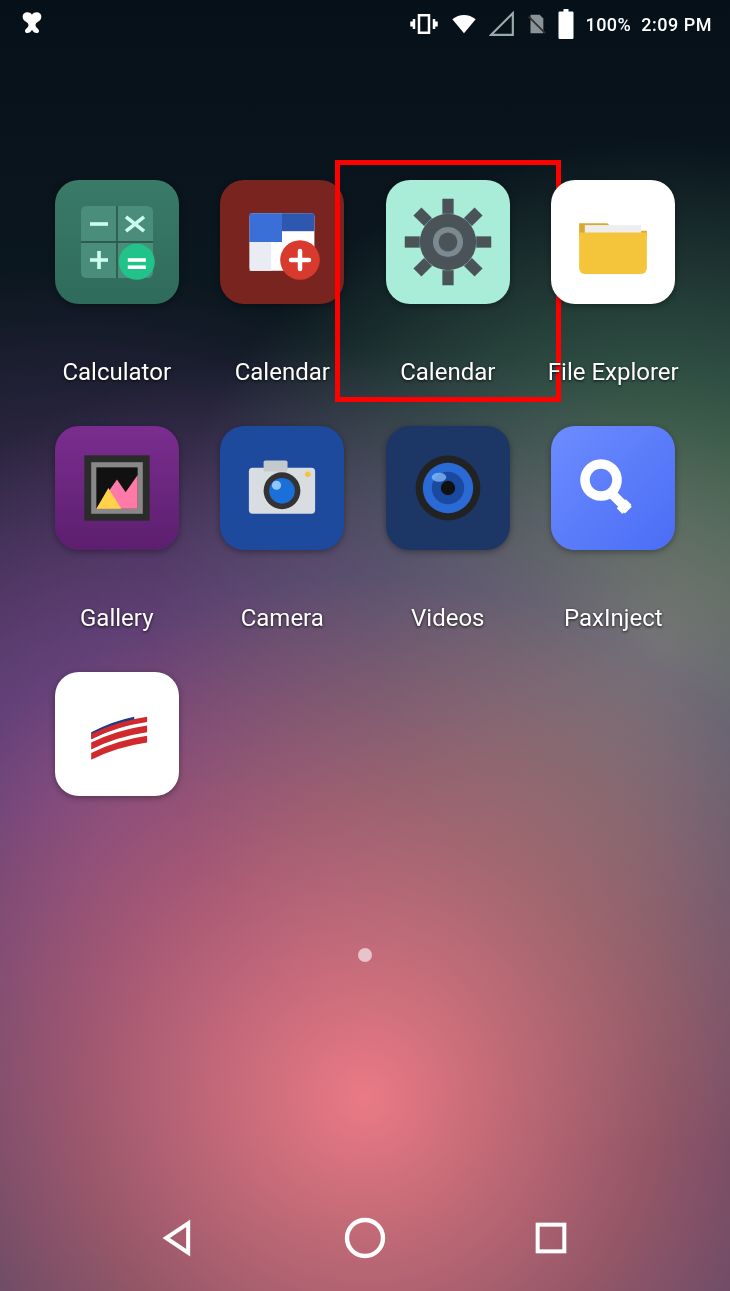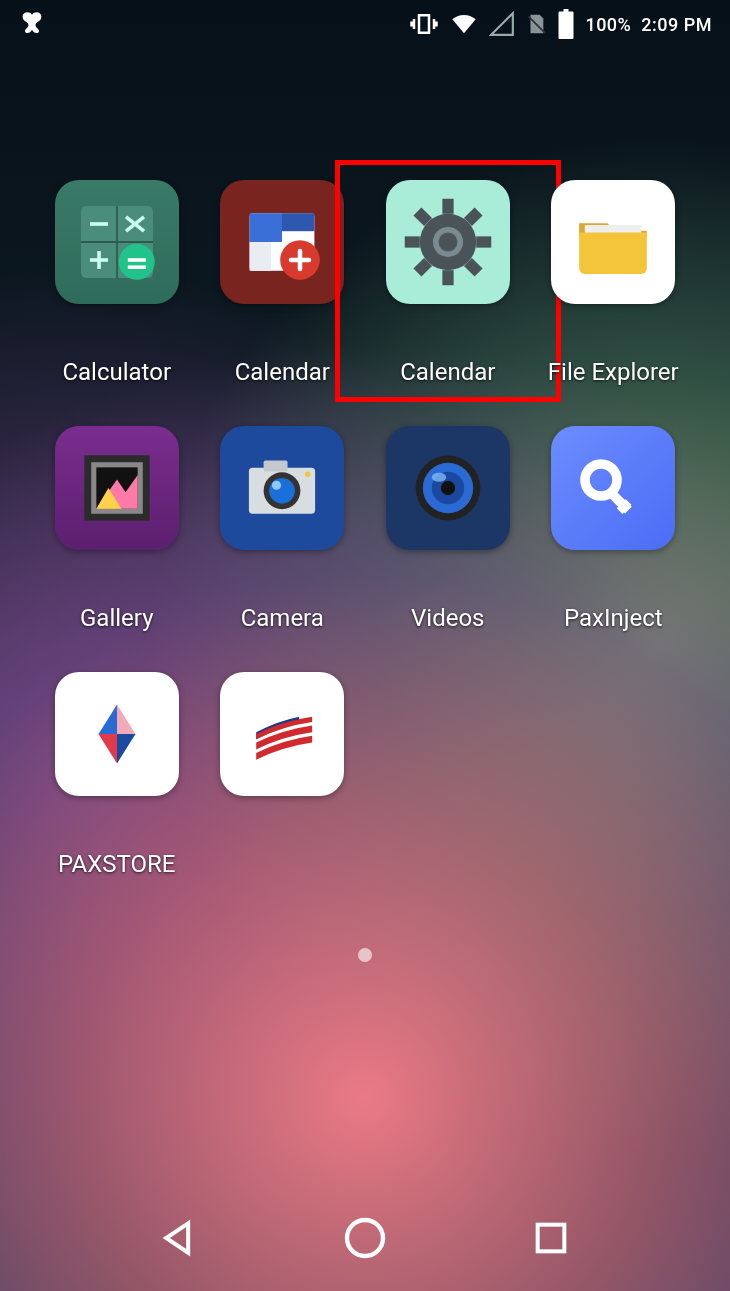--- a/index.html
+++ b/index.html
@@ -253,31 +253,20 @@
     <div class="tile tile-paxinject">
       <svg width="80" height="80" viewBox="0 0 100 100" fill="#fff">
         <circle cx="35" cy="40" r="20" fill="none" stroke="#fff" stroke-width="12"></circle>
         <rect x="48" y="48" width="36" height="12" transform="rotate(45 48 48)"></rect>
         <rect x="66" y="64" width="10" height="16" transform="rotate(45 66 64)"></rect>
       </svg>
     </div>
     <div class="label">PaxInject</div>
   </div>
 
-  <div class="app">
-    <div class="tile tile-paxstore">
-      <svg width="84" height="84" viewBox="0 0 100 100">
-        <polygon points="50,15 72,50 50,50" fill="#f2a9b8"></polygon>
-        <polygon points="50,15 28,50 50,50" fill="#2a6ad4"></polygon>
-        <polygon points="28,50 50,85 50,50" fill="#e23a4a"></polygon>
-        <polygon points="72,50 50,85 50,50" fill="#1a4aa0"></polygon>
-      </svg>
-    </div>
-    <div class="label">PAXSTORE</div>
-  </div>
 
   <div class="app">
     <div class="tile tile-payments">
       <svg width="86" height="86" viewBox="0 0 100 100">
         <path d="M20 60 Q50 45 85 40 L85 48 Q50 53 20 68z" fill="#d12a2e"></path>
         <path d="M20 72 Q50 57 85 52 L85 60 Q50 65 20 80z" fill="#d12a2e"></path>
         <path d="M20 48 Q45 35 70 30 L70 38 Q45 43 20 56z" fill="#1a3a8a"></path>
         <path d="M20 50 Q50 35 85 30 L85 36 Q50 41 20 56z" fill="#d12a2e"></path>
       </svg>
     </div>

